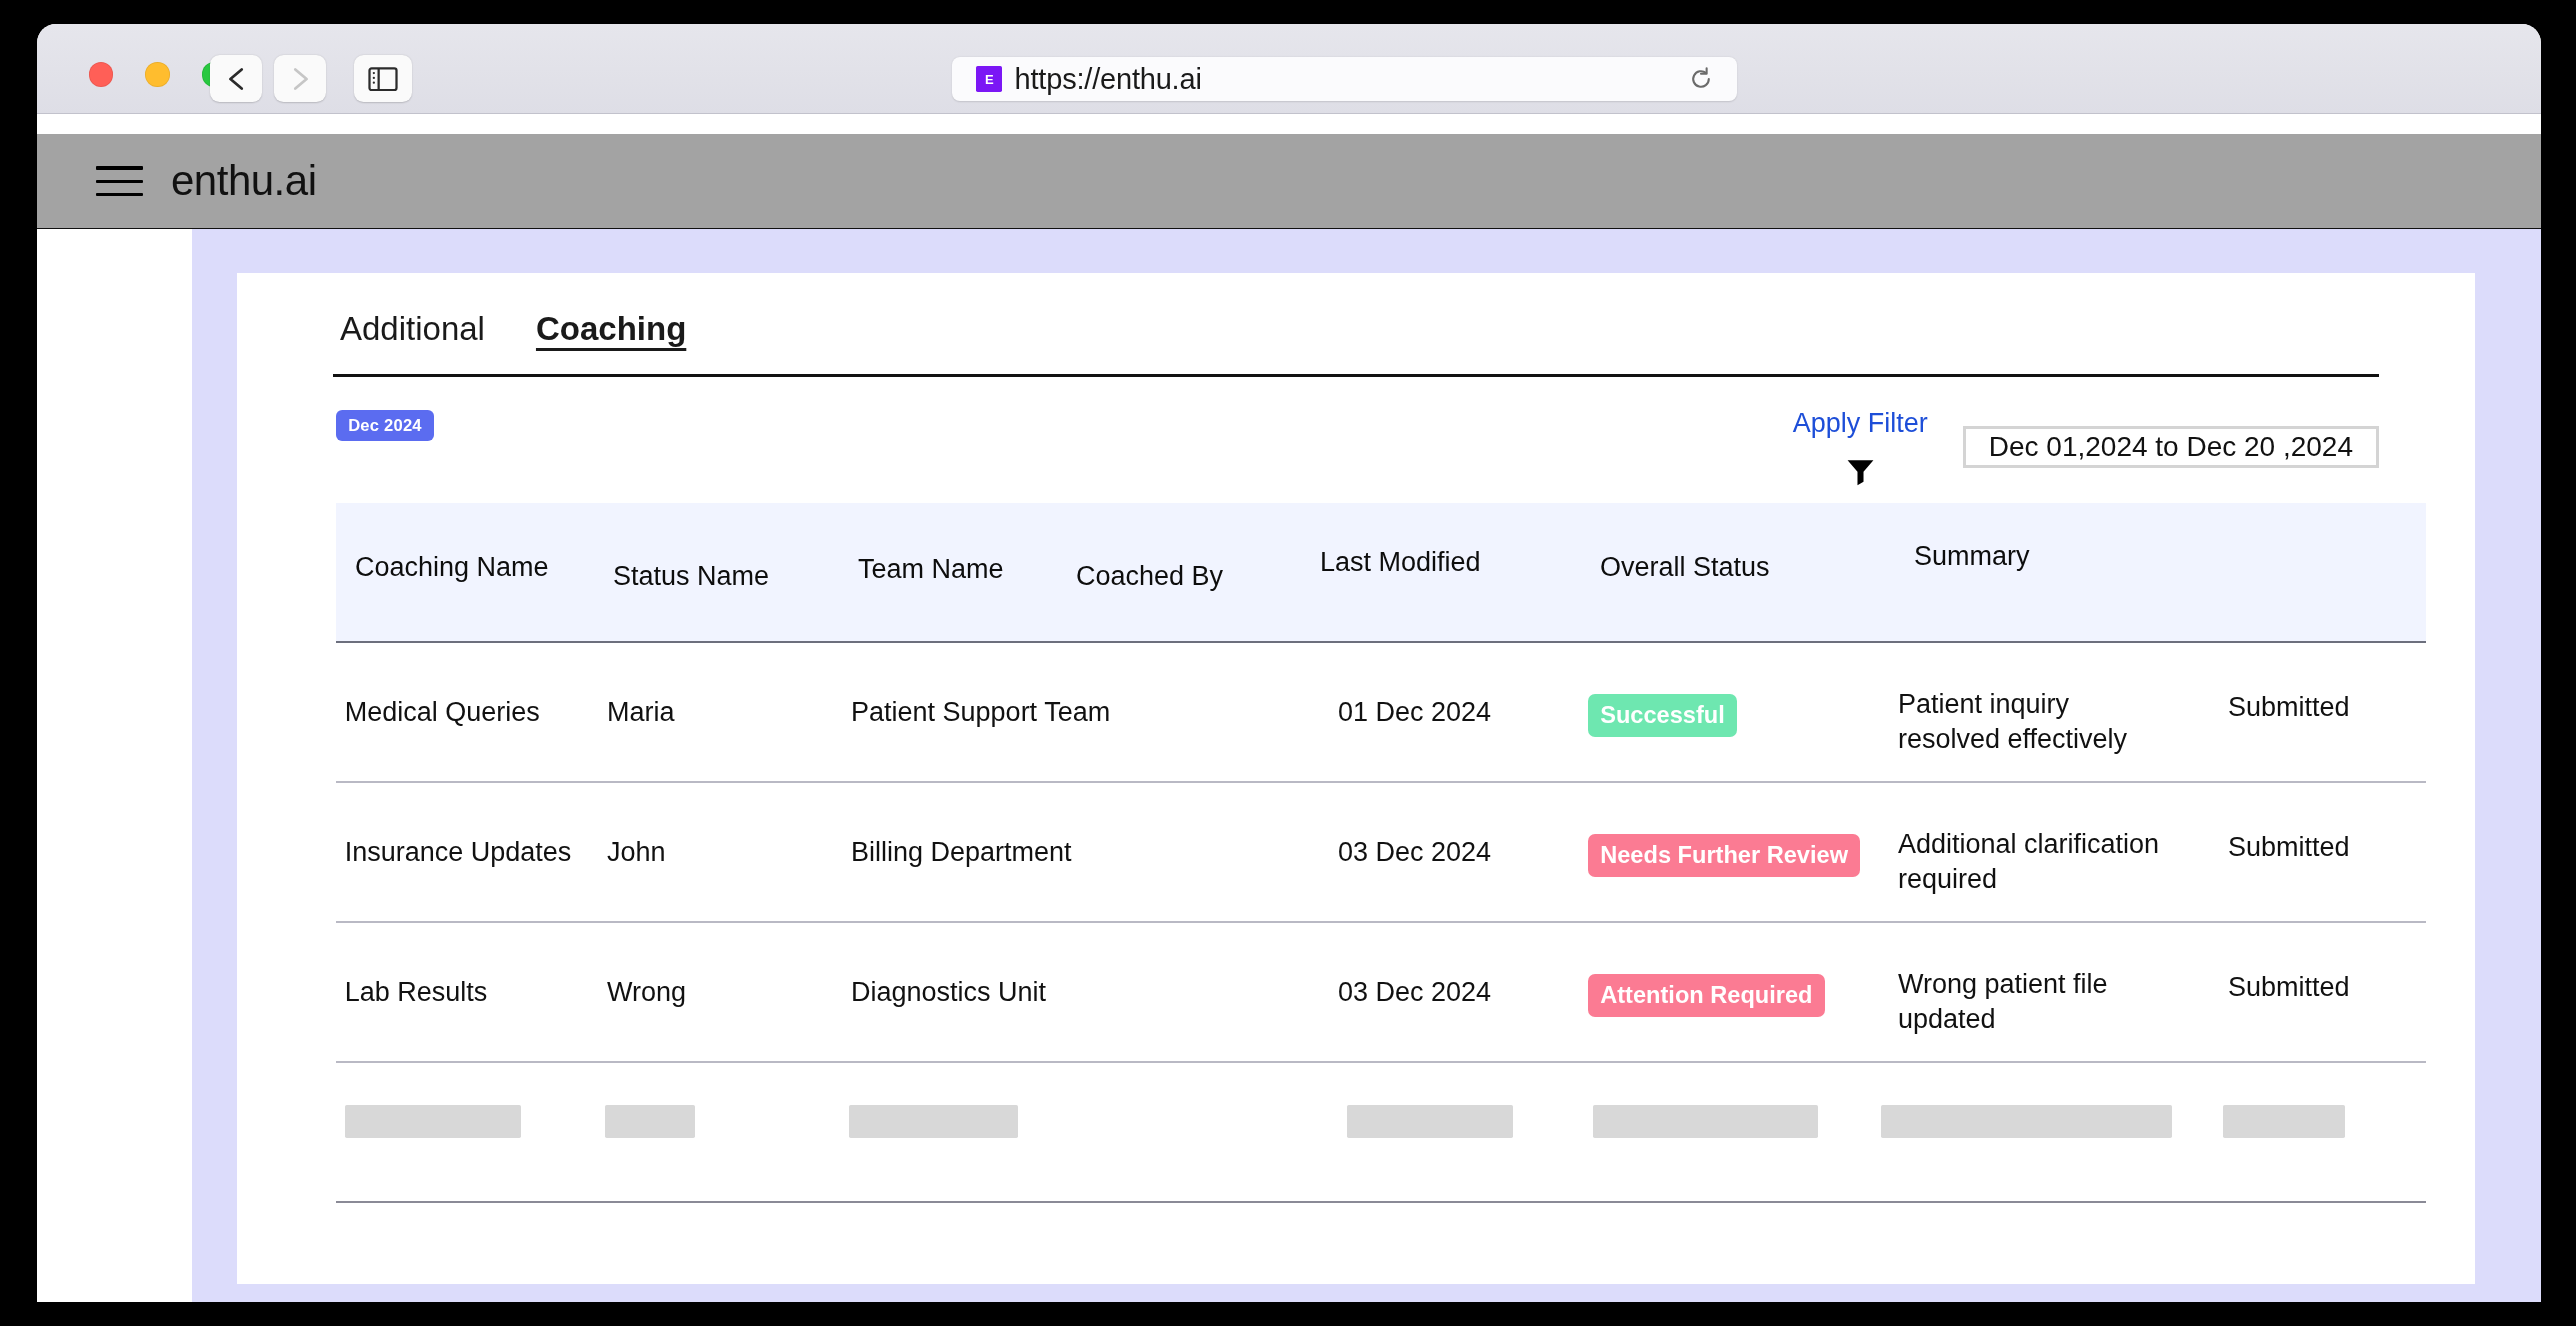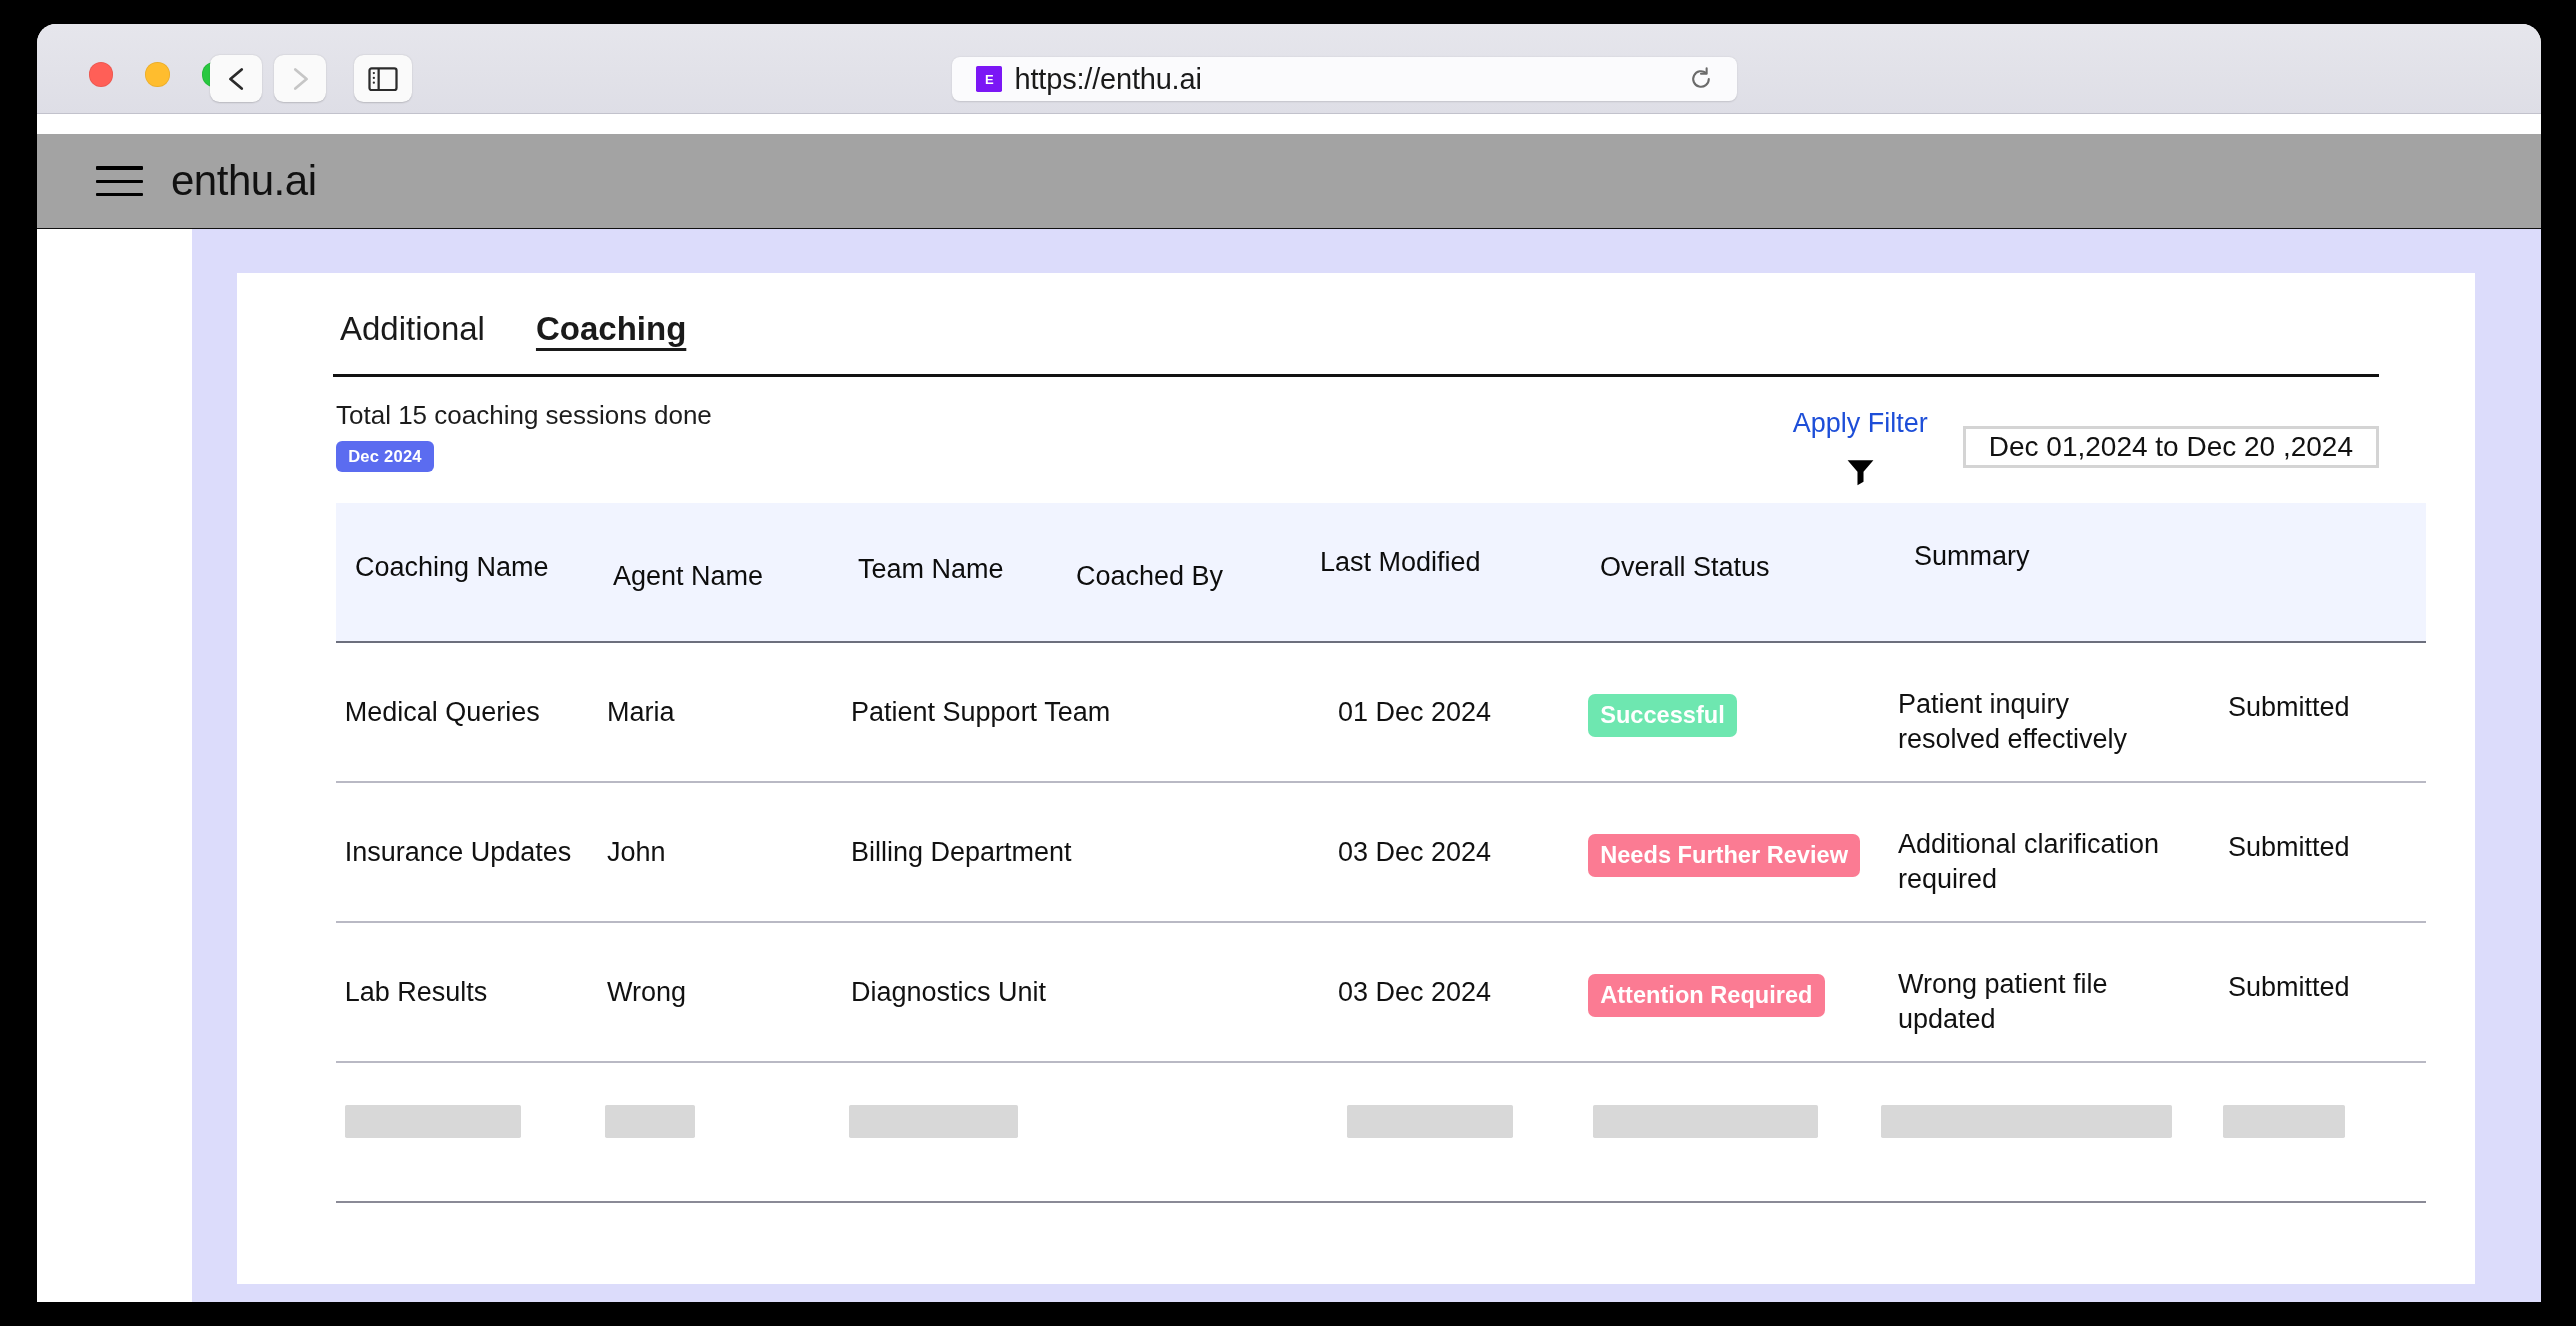--- a/index.html
+++ b/index.html
@@ -267,41 +267,40 @@
 
       <div class="content-card">
 
         <div class="tabs">
           <div class="tab">Additional</div>
           <div class="tab active">Coaching</div>
         </div>
         <div class="tabs-rule"></div>
 
         <div class="summary-strip">
-          <div class="summary-title">Total 15 coaching sessions done</div>
           <div class="month-badge">Dec 2024</div>
 
           <div class="filter-group">
             <div class="apply-filter">
               <span>Apply Filter</span>
               <span class="funnel">
                 <svg width="31" height="31" viewBox="0 0 36 36">
                     <path d="M3 6h30L21.5 19.5V31l-7 4V19.5z" fill="#000"></path>
                   </svg>
               </span>
             </div>
             <div class="date-range">Dec 01,2024 to Dec 20 ,2024</div>
           </div>
         </div>
 
         <div class="tbl">
 
           <div class="tbl-head">
             <div class="th" style="left:19px;  top:49px;">Coaching Name</div>
-            <div class="th" style="left:277px; top:58px;">Agent Name</div>
+            <div class="th" style="left:277px; top:58px;">Status Name</div>
             <div class="th" style="left:522px; top:51px;">Team Name</div>
             <div class="th" style="left:740px; top:58px;">Coached By</div>
             <div class="th" style="left:984px;top:44px;">Last Modified</div>
             <div class="th" style="left:1264px;top:49px;">Overall Status</div>
             <div class="th" style="left:1578px;top:38px;">Summary</div>
           </div>
 
           <div class="tbl-row">
             <div class="td" style="left:8.7px;  top:52px;">Medical Queries</div>
             <div class="td" style="left:271px; top:52px;">Maria</div>

